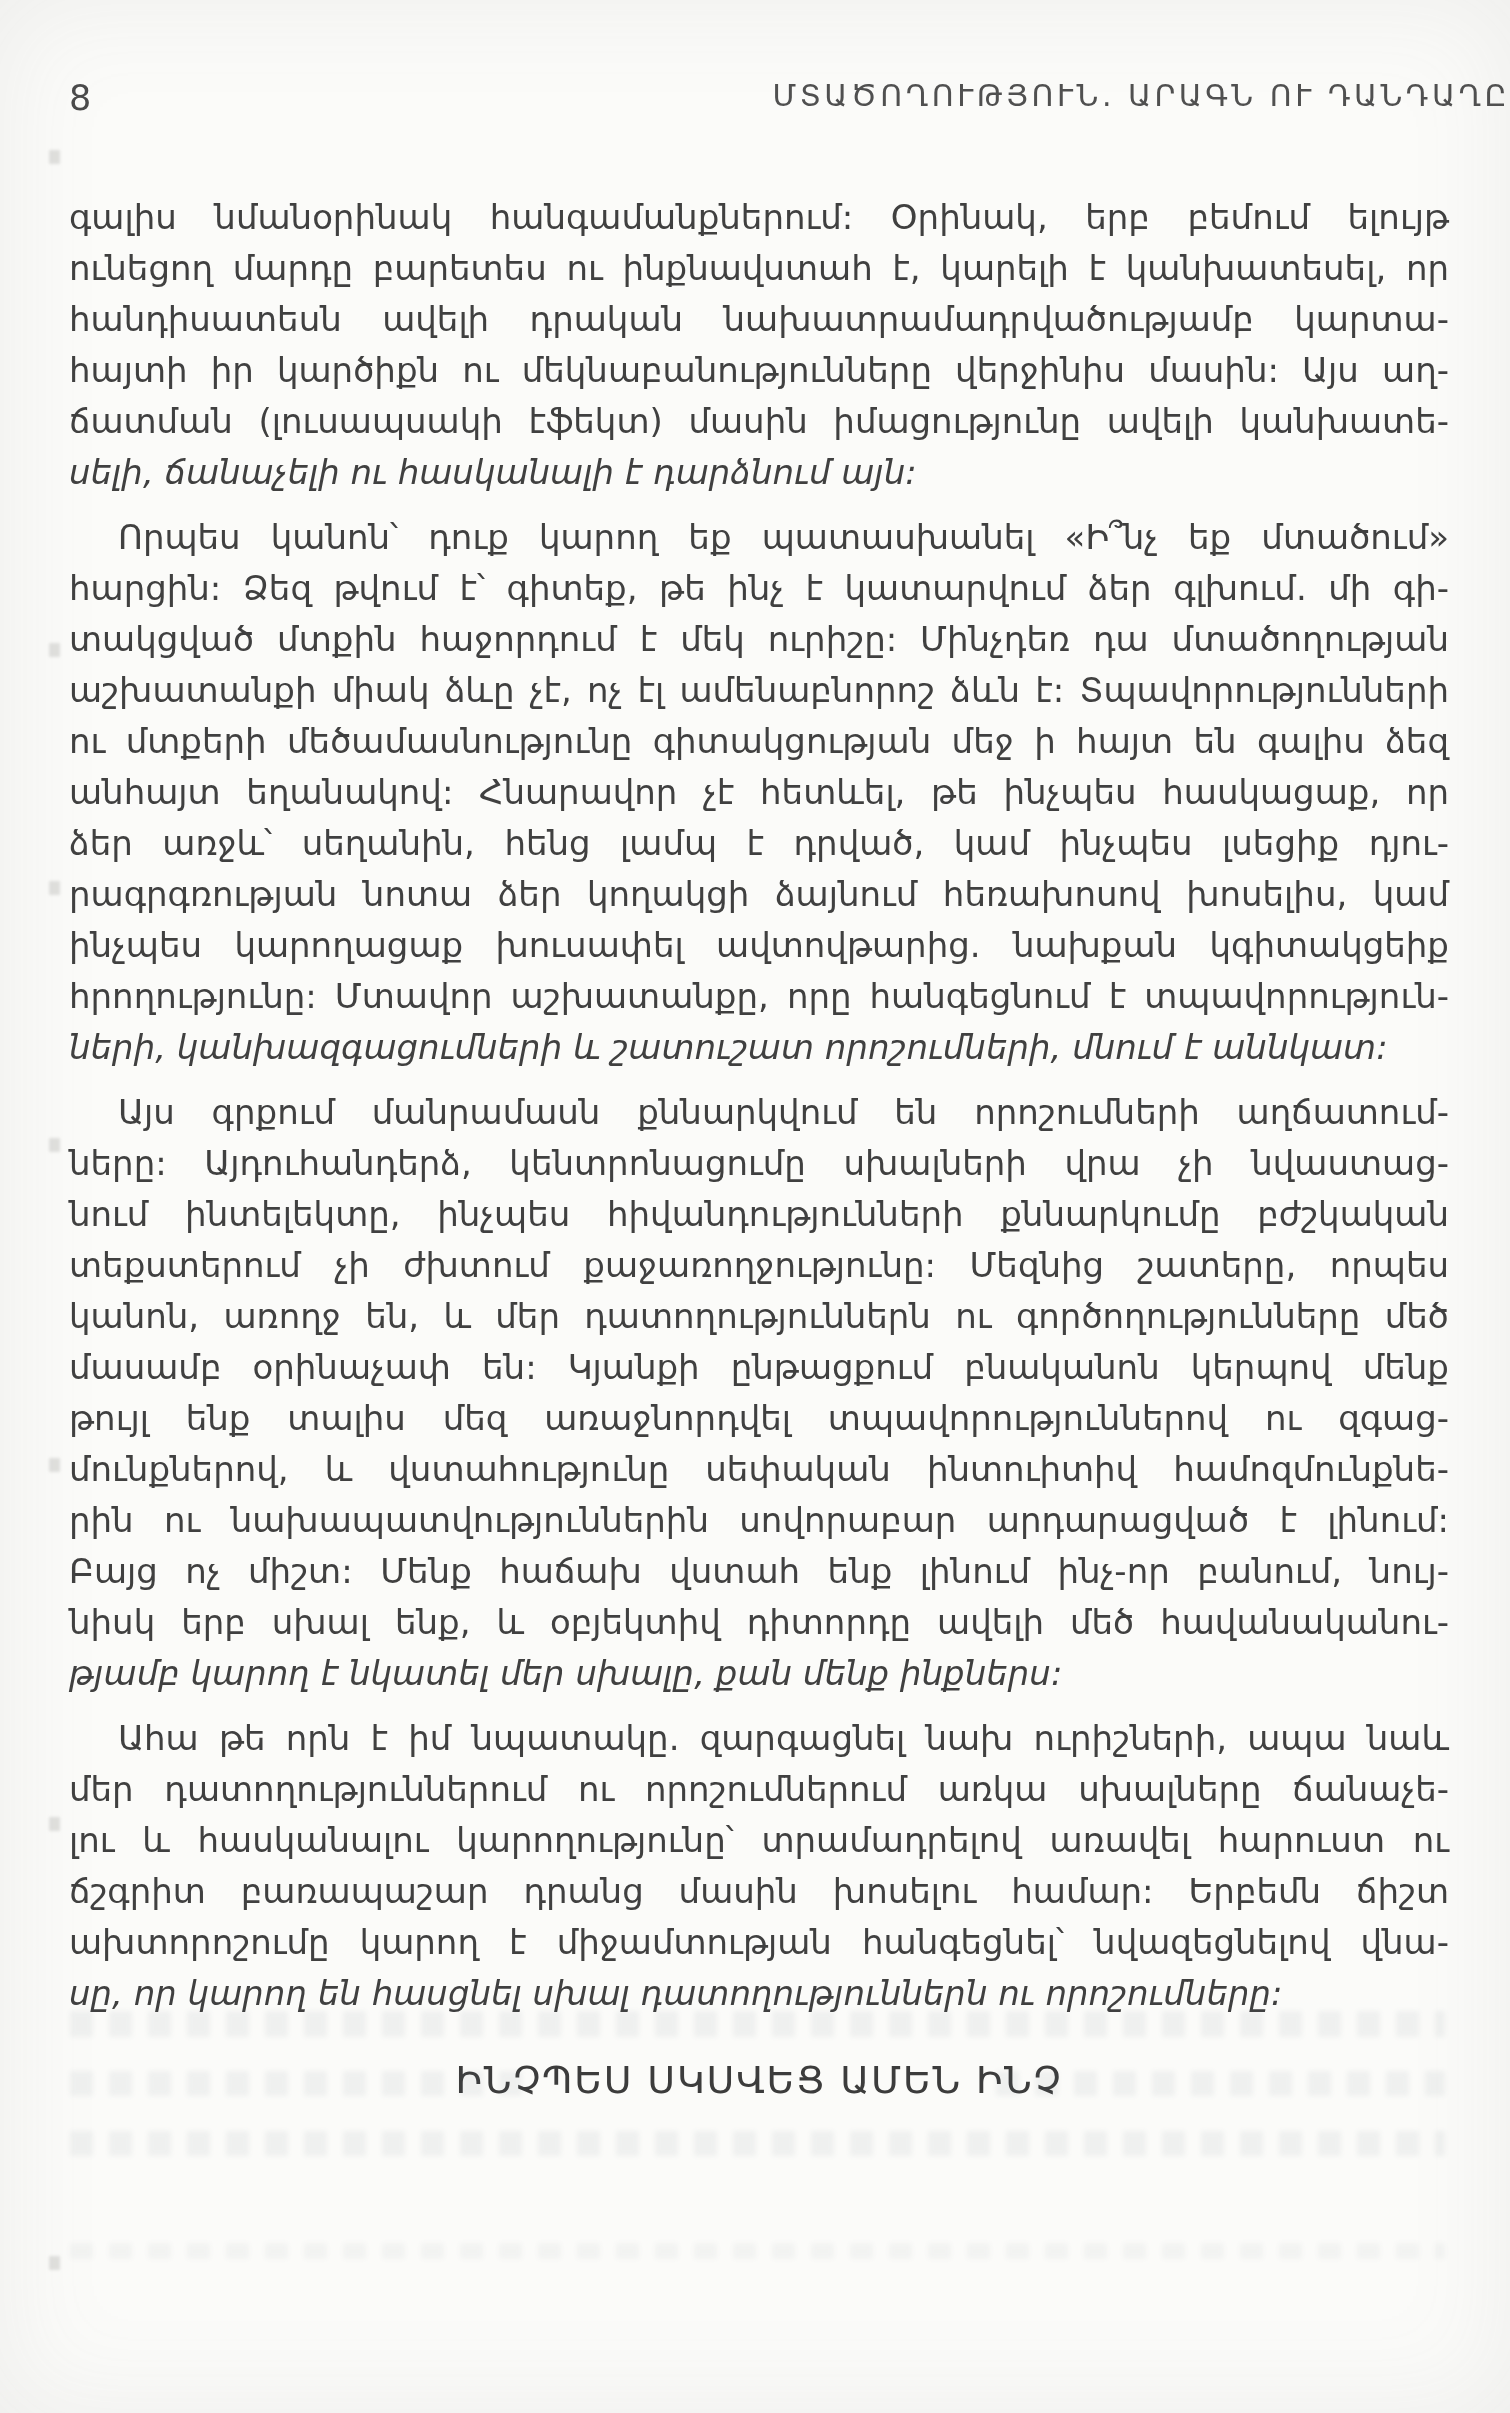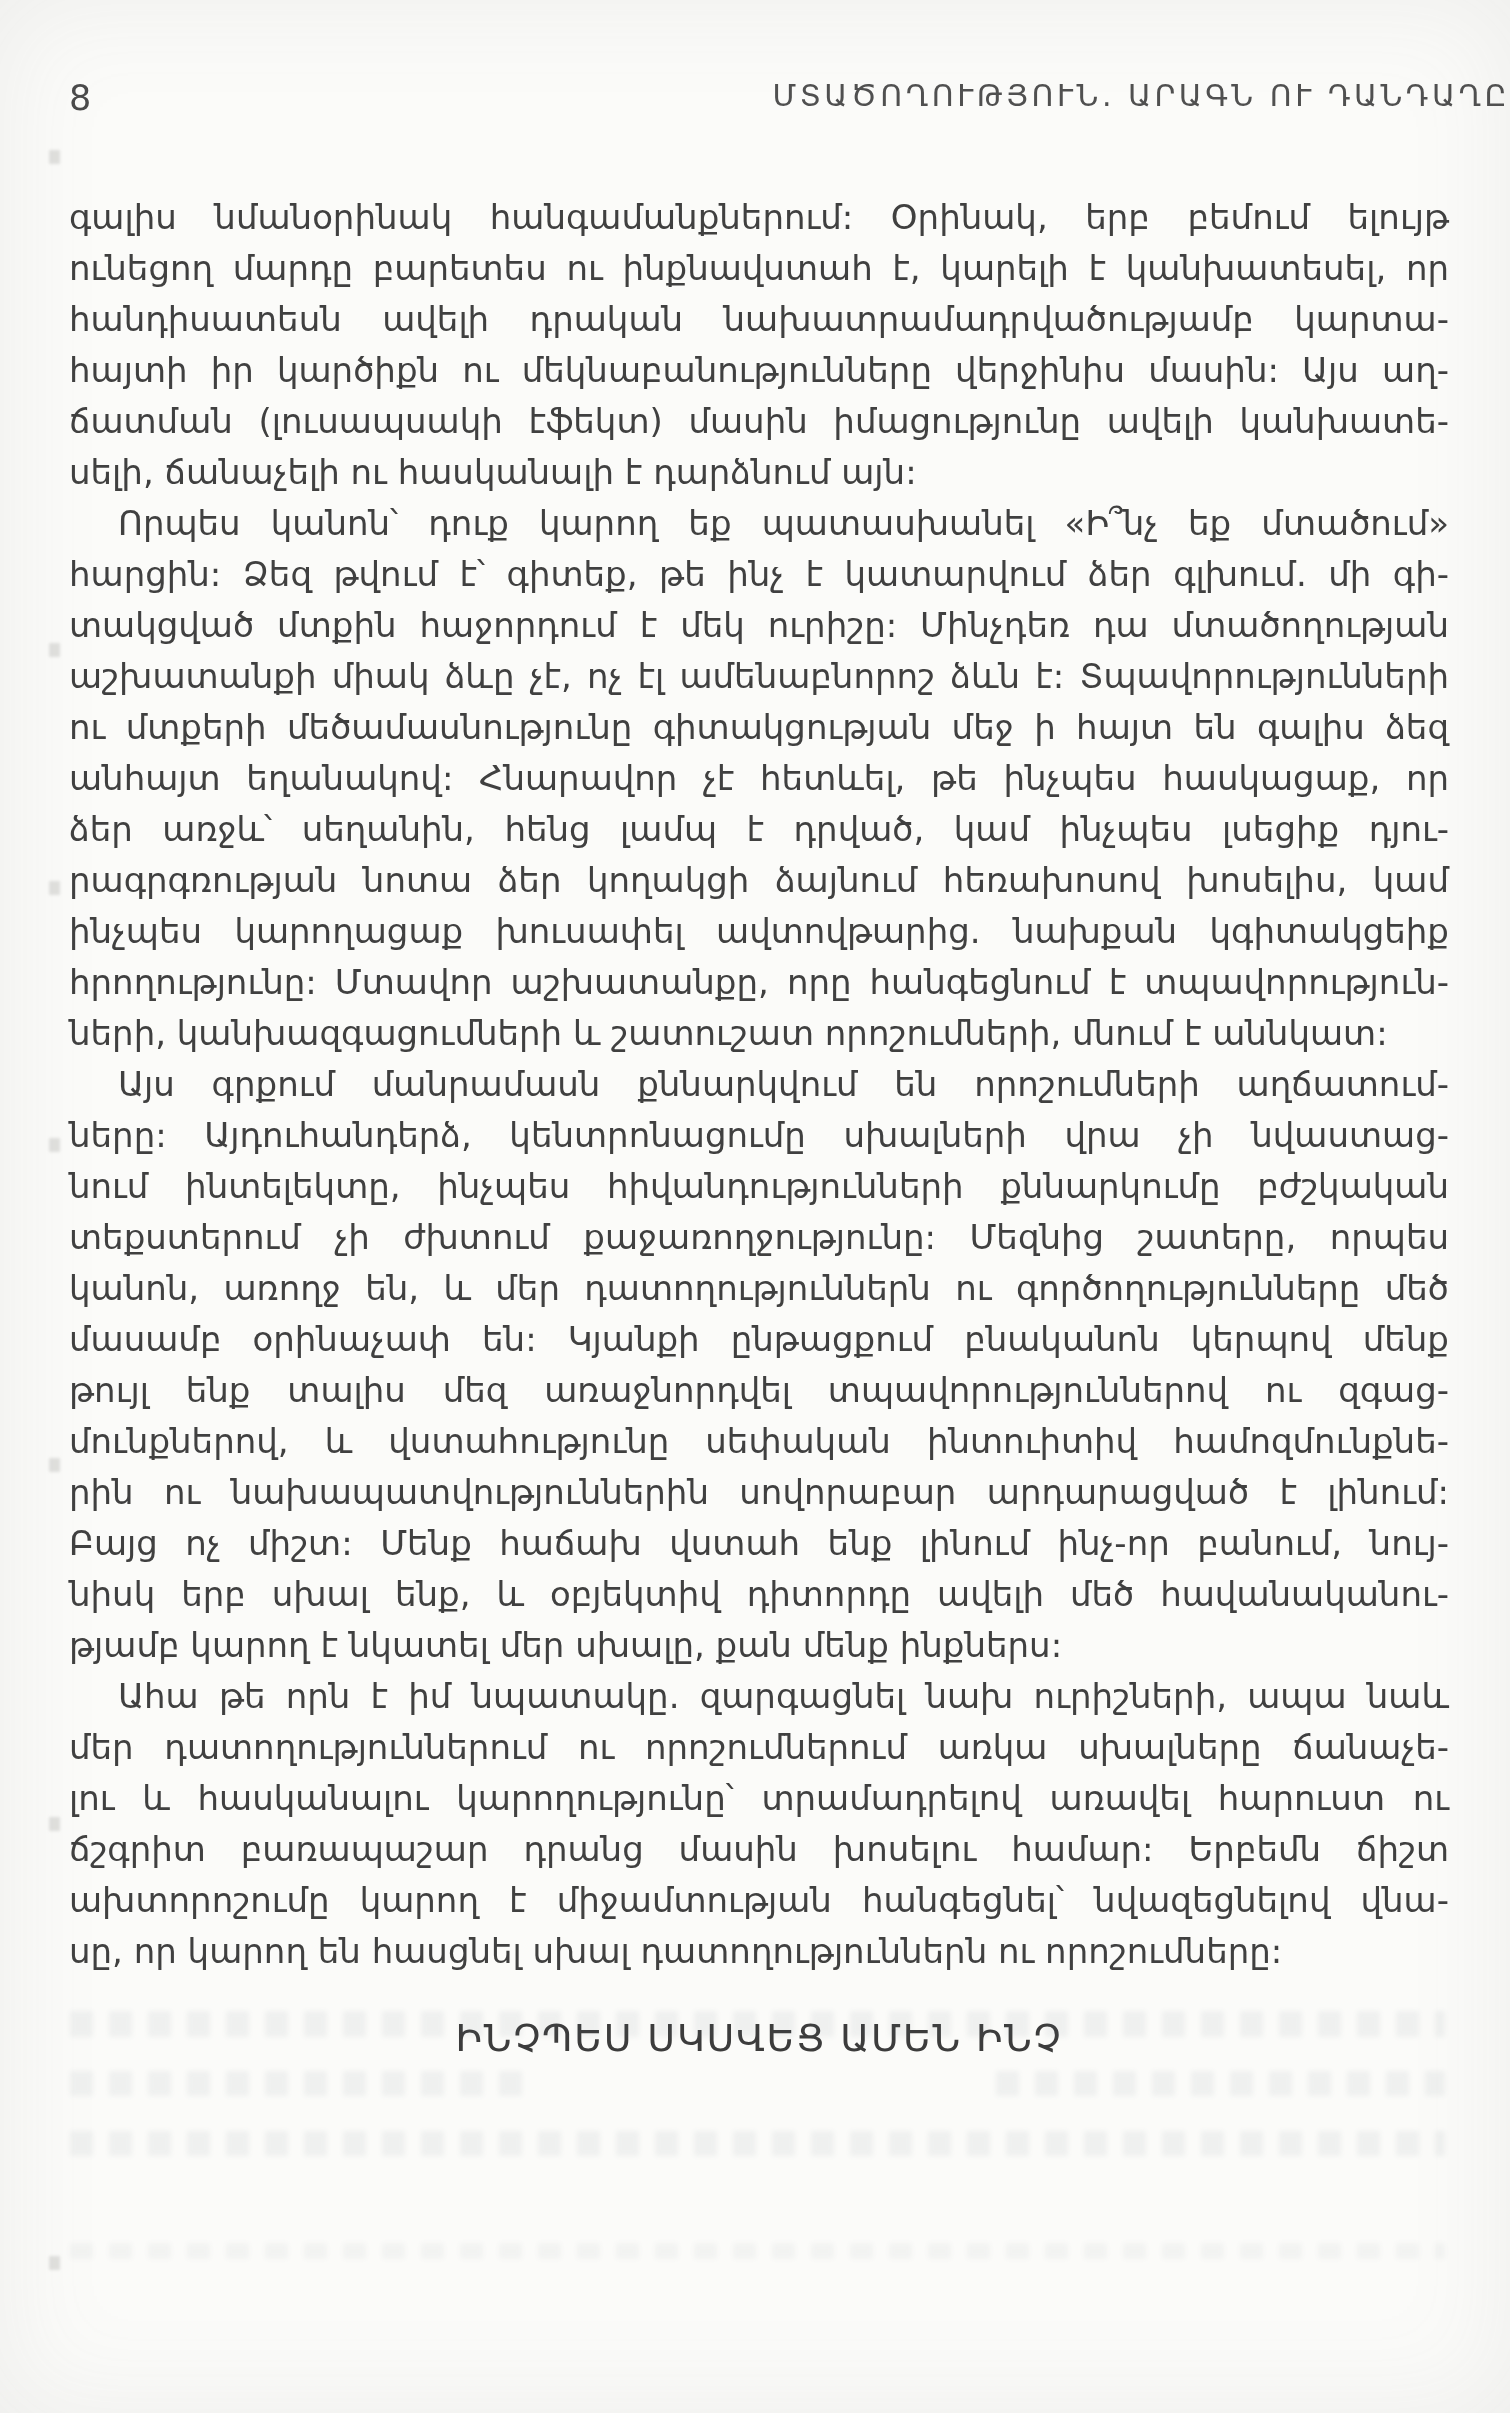--- a/index.html
+++ b/index.html
@@ -53,23 +53,25 @@
   .line {
     font-size: 34px;
     line-height: 51px;
     text-align: justify;
     text-align-last: justify;
     white-space: normal;
     color: #404040;
   }
   .para:not(.jlast) .line:last-child {
     text-align-last: left;
+    font-style: italic;
   }
   .para.indent .line:first-child {
     text-indent: 49px;
+    margin-top: 14px;
   }
   .section-heading {
     margin: 39px 0 46px 0;
     font-size: 38px;
     font-weight: normal;
     letter-spacing: 1.8px;
     text-align: center;
     color: #3c3c3c;
   }
   

